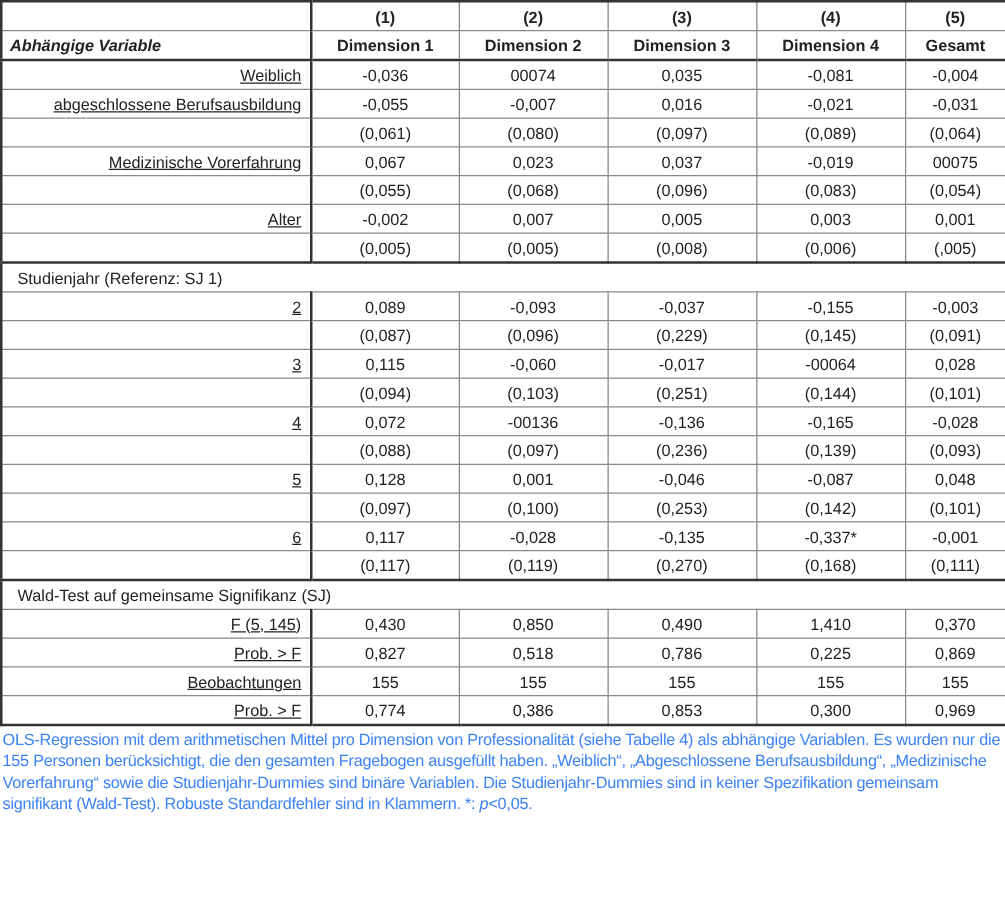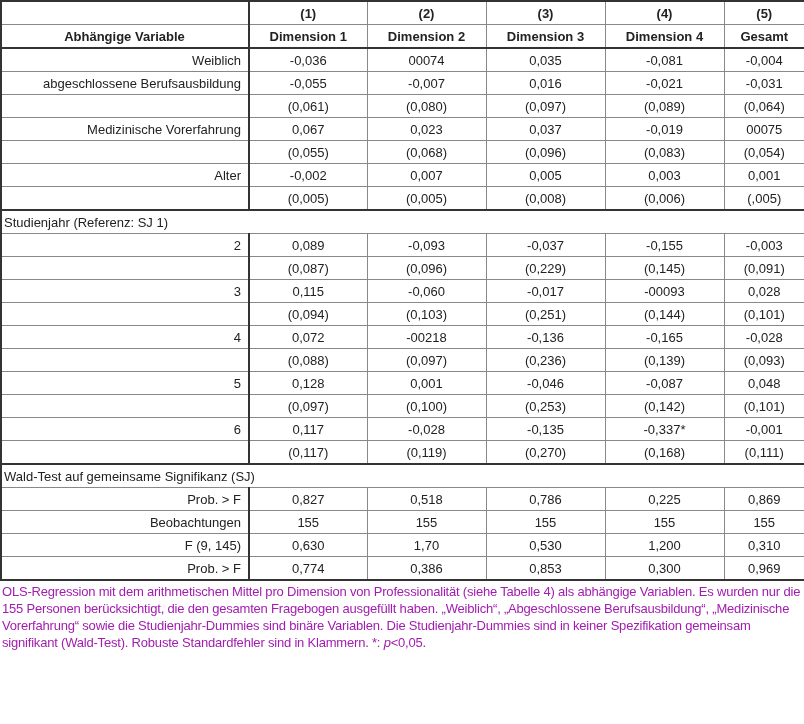--- a/index.html
+++ b/index.html
@@ -1,28 +1,28 @@
 <!DOCTYPE html>
 <html><head>
 <meta charset="utf-8">
 <style>
   html, body { margin:0; padding:0; background:#fff; }
   body { width:804px; height:724px; overflow:hidden; font-family:"Liberation Sans", sans-serif; color:#222; }
   table { border-collapse:collapse; width:804px; table-layout:fixed; font-size:13px; }
   col.c0 { width:248px; } col.c1 { width:118px; } col.c2 { width:119px; } col.c3 { width:119px; } col.c4 { width:119px; } col.c5 { width:81px; }
   td, th { height:22px; padding:0 6px; border:1px solid #888; white-space:nowrap; overflow:hidden; }
   th { font-weight:bold; text-align:center; color:#222; }
-  td.lbl { text-align:right; padding-right:7px; }
-  th.lbl { text-align:center; padding-right:7px; }
+  td.lbl { text-align:right; padding-right:7px;text-decoration:underline; }
+  th.lbl { text-align:left; padding-right:7px;font-style:italic; }
   td.num { text-align:center; }
-  td.sec { text-align:left; padding-left:2px; }
+  td.sec { text-align:left; padding-left:12px; }
   tr.top td, tr.top th { border-top:2px solid #333; }
   table { border:2px solid #333; }
   td.c1b, th.c1b { border-left:2px solid #333; }
-  .caption { font-family:"Liberation Sans", sans-serif; font-size:13px; line-height:17px; padding:2px 0 0 2px; color:#a21caf; letter-spacing:-0.2px; }
+  .caption { font-family:"Liberation Sans", sans-serif; font-size:13px; line-height:17px; padding:2px 0 0 2px; color:#3b82f6; letter-spacing:-0.2px; }
   sup { font-size:8px; vertical-align:top; position:relative; top:-1px; }
 </style>
 </head>
 <body>
 
 <table>
   <colgroup>
       <col class="c0">
       <col class="c1">
       <col class="c2">
@@ -122,35 +122,35 @@
         <td class="num">(0,096)</td>
         <td class="num">(0,229)</td>
         <td class="num">(0,145)</td>
         <td class="num">(0,091)</td>
       </tr>
       <tr>
         <td class="lbl">3</td>
         <td class="num c1b">0,115</td>
         <td class="num">-0,060</td>
         <td class="num">-0,017</td>
-        <td class="num">-00093</td>
+        <td class="num">-00064</td>
         <td class="num">0,028</td>
       </tr>
       <tr>
         <td class="lbl"></td>
         <td class="num c1b">(0,094)</td>
         <td class="num">(0,103)</td>
         <td class="num">(0,251)</td>
         <td class="num">(0,144)</td>
         <td class="num">(0,101)</td>
       </tr>
       <tr>
         <td class="lbl">4</td>
         <td class="num c1b">0,072</td>
-        <td class="num">-00218</td>
+        <td class="num">-00136</td>
         <td class="num">-0,136</td>
         <td class="num">-0,165</td>
         <td class="num">-0,028</td>
       </tr>
       <tr>
         <td class="lbl"></td>
         <td class="num c1b">(0,088)</td>
         <td class="num">(0,097)</td>
         <td class="num">(0,236)</td>
         <td class="num">(0,139)</td>
@@ -185,44 +185,44 @@
         <td class="num c1b">(0,117)</td>
         <td class="num">(0,119)</td>
         <td class="num">(0,270)</td>
         <td class="num">(0,168)</td>
         <td class="num">(0,111)</td>
       </tr>
       <tr class="top">
         <td class="sec" colspan="6">Wald-Test auf gemeinsame Signifikanz (SJ)</td>
       </tr>
       <tr>
+        <td class="lbl">F (5, 145)</td>
+        <td class="num c1b">0,430</td>
+        <td class="num">0,850</td>
+        <td class="num">0,490</td>
+        <td class="num">1,410</td>
+        <td class="num">0,370</td>
+      </tr>
+      <tr>
         <td class="lbl">Prob. &gt; F</td>
         <td class="num c1b">0,827</td>
         <td class="num">0,518</td>
         <td class="num">0,786</td>
         <td class="num">0,225</td>
         <td class="num">0,869</td>
       </tr>
       <tr>
         <td class="lbl">Beobachtungen</td>
         <td class="num c1b">155</td>
         <td class="num">155</td>
         <td class="num">155</td>
         <td class="num">155</td>
         <td class="num">155</td>
       </tr>
       <tr>
-        <td class="lbl">F (9, 145)</td>
-        <td class="num c1b">0,630</td>
-        <td class="num">1,70</td>
-        <td class="num">0,530</td>
-        <td class="num">1,200</td>
-        <td class="num">0,310</td>
-      </tr>
-      <tr>
         <td class="lbl">Prob. &gt; F</td>
         <td class="num c1b">0,774</td>
         <td class="num">0,386</td>
         <td class="num">0,853</td>
         <td class="num">0,300</td>
         <td class="num">0,969</td>
       </tr>
     </tbody>
 </table>
 

